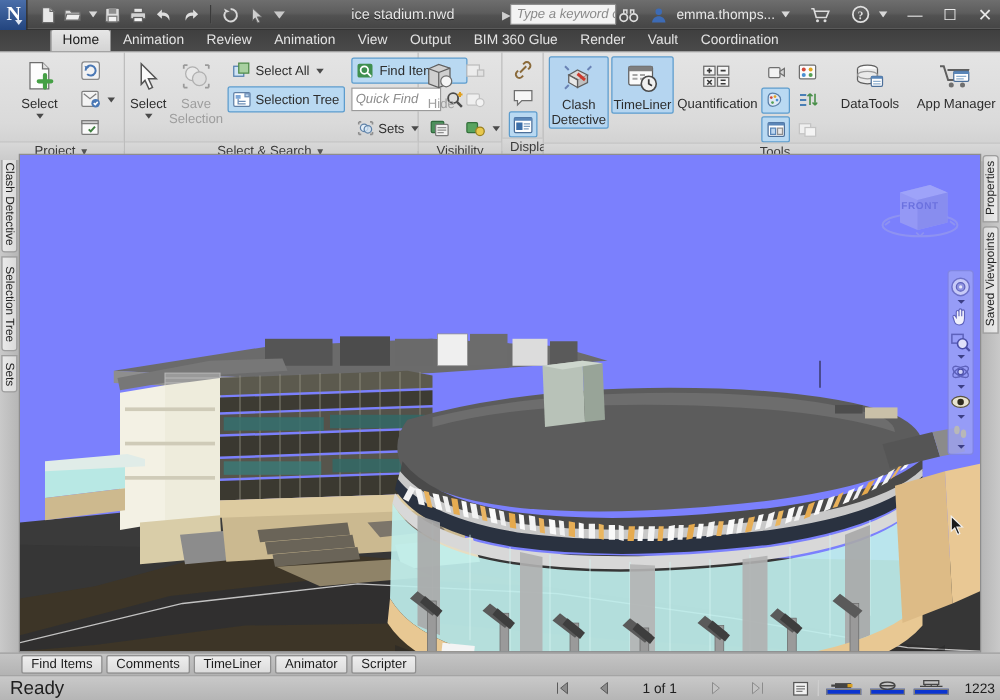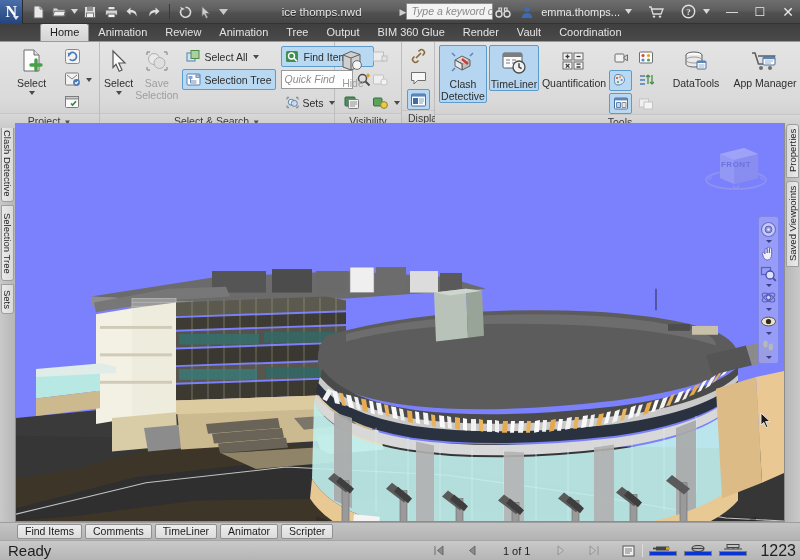--- a/index.html
+++ b/index.html
@@ -207,21 +207,21 @@
   .st-spacer { flex: 1; }
   .pager { display:flex; align-items:center; gap:20px; color:#4a4a4a; }
   .pgbtn { width:13px;height:13px;display:flex;align-items:center;justify-content:center; }
   .pgtext { font-size:11px; color:#1e1e1e; padding:0 5px; white-space:nowrap; }
   .stsep { width:1px;height:13px;background:#9a9a9a;border-right:1px solid #dcdcdc;
            margin:0 6px; }
   .meters { display:flex; align-items:center; gap:7px; }
   .meter { width:28px; }
   .meter .cap { height:6px; display:flex; align-items:center; justify-content:center; }
   .meter .bar { height:5px; background:#0b35d0; border:1px solid #7d7d7d; }
-  .memnum { font-size:16px; color:#1e1e1e; margin-left:6px; }
+  .memnum { font-size:11px; color:#1e1e1e; margin-left:6px; }
 </style>
 </head>
 <body>
 
 <div id="app">
 
   <div class="titlebar">
     <div class="appbtn">
       <span class="logoN">N</span>
       <span class="caret"></span>
@@ -281,21 +281,21 @@
             <path d="M2 1.5l7.5 7H5.8l2 4-1.7.8-1.9-4-2.2 2z" fill="#cfcfcf" stroke="#6b6b6b" stroke-width=".8"></path>
           </svg>
       </div>
       <div class="qicon" style="width:12px">
         <svg width="9" height="6" viewBox="0 0 9 6">
             <path d="M0 0h9L4.5 6z" fill="#c8c8c8"></path>
           </svg>
       </div>
     </div>
 
-    <div class="doctitle">ice thomps.nwd</div>
+    <div class="doctitle">ice stadium.nwd</div>
     <div class="title-rightchev">▶</div>
 
     <div class="tb-spacer"></div>
 
     <div class="searchbox">Type a keyword or phrase</div>
 
     <div class="tb-right">
       <div class="tb-ico">
         <svg width="16" height="14" viewBox="0 0 16 14">
             <circle cx="4" cy="9" r="3" fill="none" stroke="#dcdcdc" stroke-width="1.4"></circle>
@@ -337,21 +337,21 @@
       <div class="wbtn">☐</div>
       <div class="wbtn close">✕</div>
     </div>
   </div>
 
   <div class="ribbontabs">
     <div class="rtab active">Home</div>
     <div class="rtab">Animation</div>
     <div class="rtab">Review</div>
     <div class="rtab">Animation</div>
-    <div class="rtab">Tree</div>
+    <div class="rtab">View</div>
     <div class="rtab">Output</div>
     <div class="rtab">BIM 360 Glue</div>
     <div class="rtab">Render</div>
     <div class="rtab">Vault</div>
     <div class="rtab">Coordination</div>
   </div>
 
   <div class="ribbon">
 
     <div class="panel" style="width:105px">

